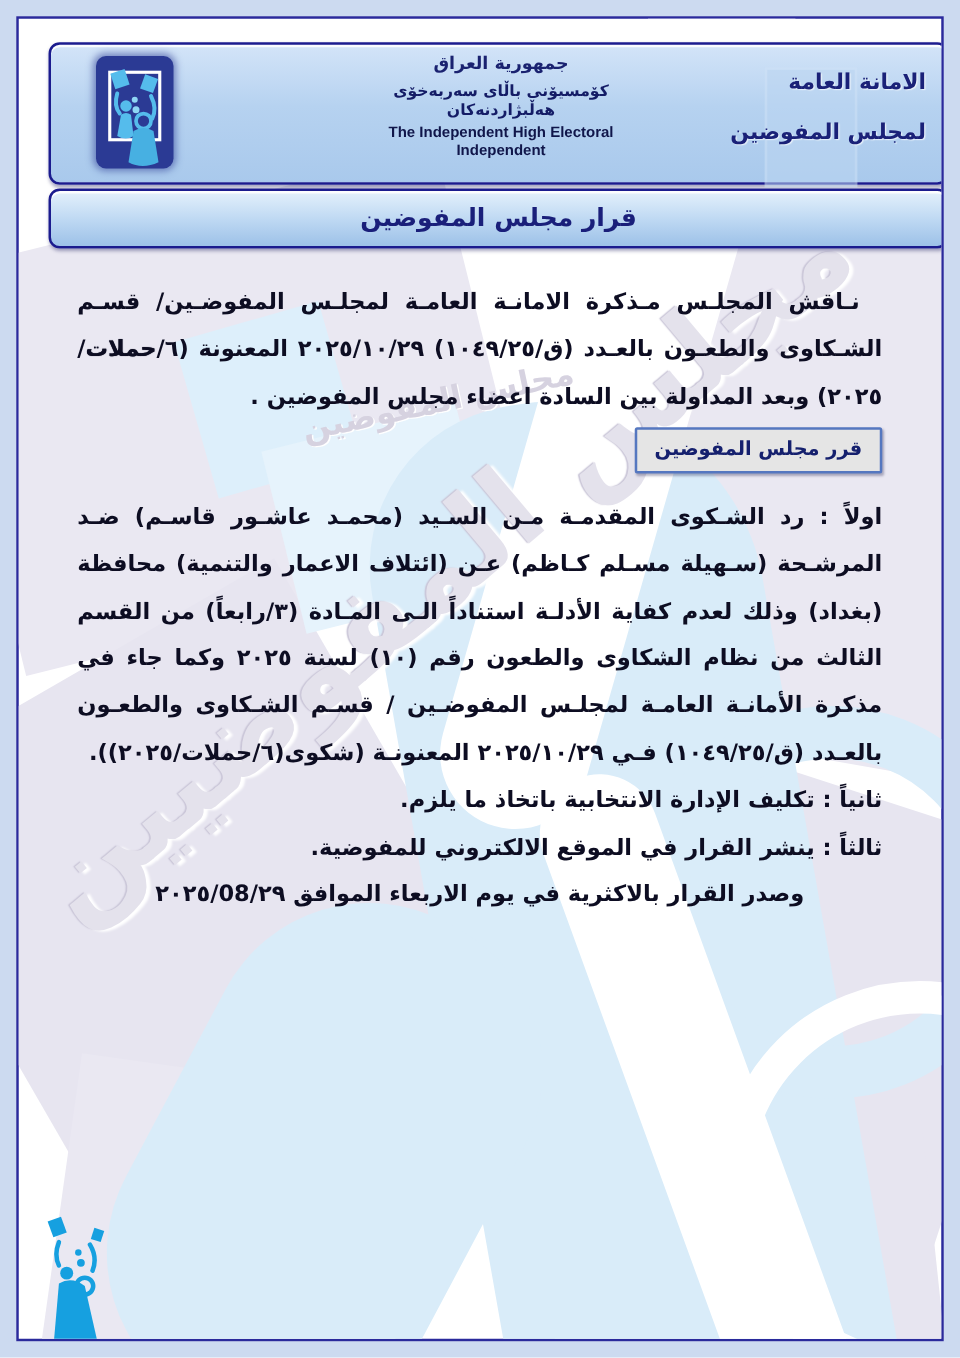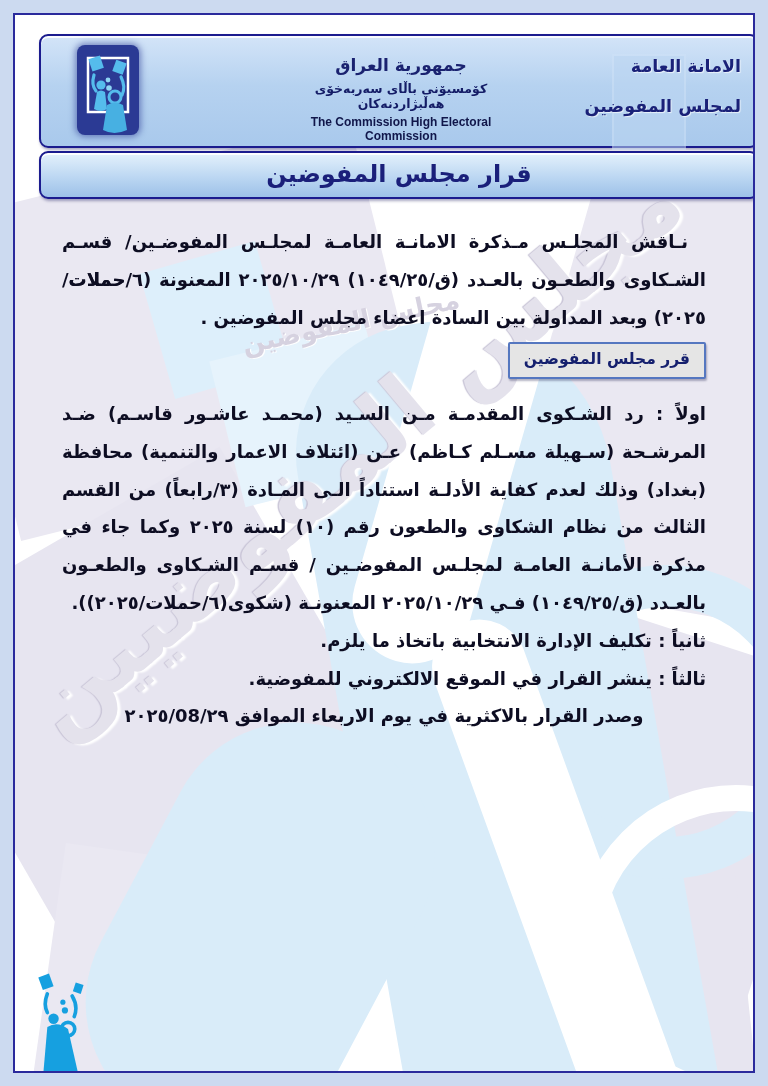--- a/index.html
+++ b/index.html
@@ -47,38 +47,38 @@
     box-shadow:inset 0 2px 0 rgba(255,255,255,.85),1px 2px 3px rgba(10,10,80,.35);
   }
   .logo{
     position:absolute;left:36px;top:9px;width:62px;height:90px;
     background:#2b3a94;border-radius:8px;
     box-shadow:0 0 6px 2px rgba(43,58,148,.55);
   }
   .hdr-center{
     position:absolute;left:240px;top:5px;width:240px;text-align:center;color:#1a2270;
   }
-  .hdr-line1{font-size:17px;font-weight:bold;margin-top:14px;}
+  .hdr-line1{font-size:14px;font-weight:bold;margin-top:2px;}
   .hdr-line2{font-size:13.5px;font-weight:bold;margin-top:3px;}
   .hdr-line3{font-size:12.5px;font-weight:bold;margin-top:6px;color:#141c66;}
   .hdr-line4{font-size:12px;font-weight:bold;margin-top:4px;color:#10164a;font-family:"Liberation Sans",sans-serif;direction:ltr;}
   .hdr-right{position:absolute;right:16px;top:10px;width:175px;}
   .hdr-right-wm{position:absolute;right:55px;top:8px;width:70px;height:92px;background:#bcd6f2;border:2px solid #cfe2f7;opacity:.55;}
   .hdr-right-line{position:relative;font-size:17.5px;font-weight:bold;color:#1a2178;text-shadow:1px 1px 1px rgba(255,255,255,.7);}
   .hdr-right-line.first{margin-top:10px;}
   .hdr-right-line.second{margin-top:20px;}
   
   .banner{
     position:absolute;left:24px;top:136px;width:716px;height:44px;z-index:2;
     border:2px solid #1b1b8e;border-radius:9px;
     background:linear-gradient(180deg,#e4f1fc 0%,#bcd7f2 55%,#9dc1e8 100%);
     box-shadow:inset 0 2px 0 rgba(255,255,255,.9),1px 2px 3px rgba(10,10,80,.35);
     text-align:center;
   }
-  .banner-text{font-size:24px;font-weight:bold;color:#1a1f7a;line-height:42px;}
+  .banner-text{font-size:20px;font-weight:bold;color:#1a1f7a;line-height:42px;}
   
   .content{
     position:absolute;left:15px;right:15px;top:190px;z-index:2;
     padding:18px 32px 0 32px;
     direction:rtl;text-align:justify;
     font-size:18px;font-weight:bold;color:#0d0d22;line-height:2.1;
   }
   .content p{margin:0;}
   .p-intro1{margin-bottom:26px;}
   .p-intro2{text-indent:18px;margin-bottom:18px;}
@@ -140,21 +140,21 @@
         <circle cx="24" cy="40" r="4.6" fill="#55bcec"></circle>
         <path d="M20,47 Q24,44 28,47 L30,64 Q24,68 17,64 Z" fill="#55bcec"></path>
         <path d="M44,32 Q49,42 45,50" stroke="#55bcec" stroke-width="3.2" fill="none" stroke-linecap="round"></path>
         <circle cx="38" cy="52" r="6" fill="none" stroke="#55bcec" stroke-width="3"></circle>
         <path d="M30,60 Q38,55 46,60 L50,85 Q37,91 26,85 Z" fill="#47b0e2"></path>
       </svg>
     </div>
     <div class="hdr-center">
       <div class="hdr-line1">جمهورية العراق</div>
       <div class="hdr-line3">کۆمسیۆنی باڵای سەربەخۆی هەڵبژاردنەکان</div>
-      <div class="hdr-line4">The Commission High Electoral Commission</div>
+      <div class="hdr-line4">The Independent High Electoral Independent</div>
     </div>
     <div class="hdr-right">
       <div class="hdr-right-wm"></div>
       <div class="hdr-right-line first">الامانة العامة</div>
       <div class="hdr-right-line second">لمجلس المفوضين</div>
     </div>
   </div>
 
   <div class="banner">
     <div class="banner-text">قرار مجلس المفوضين</div>

